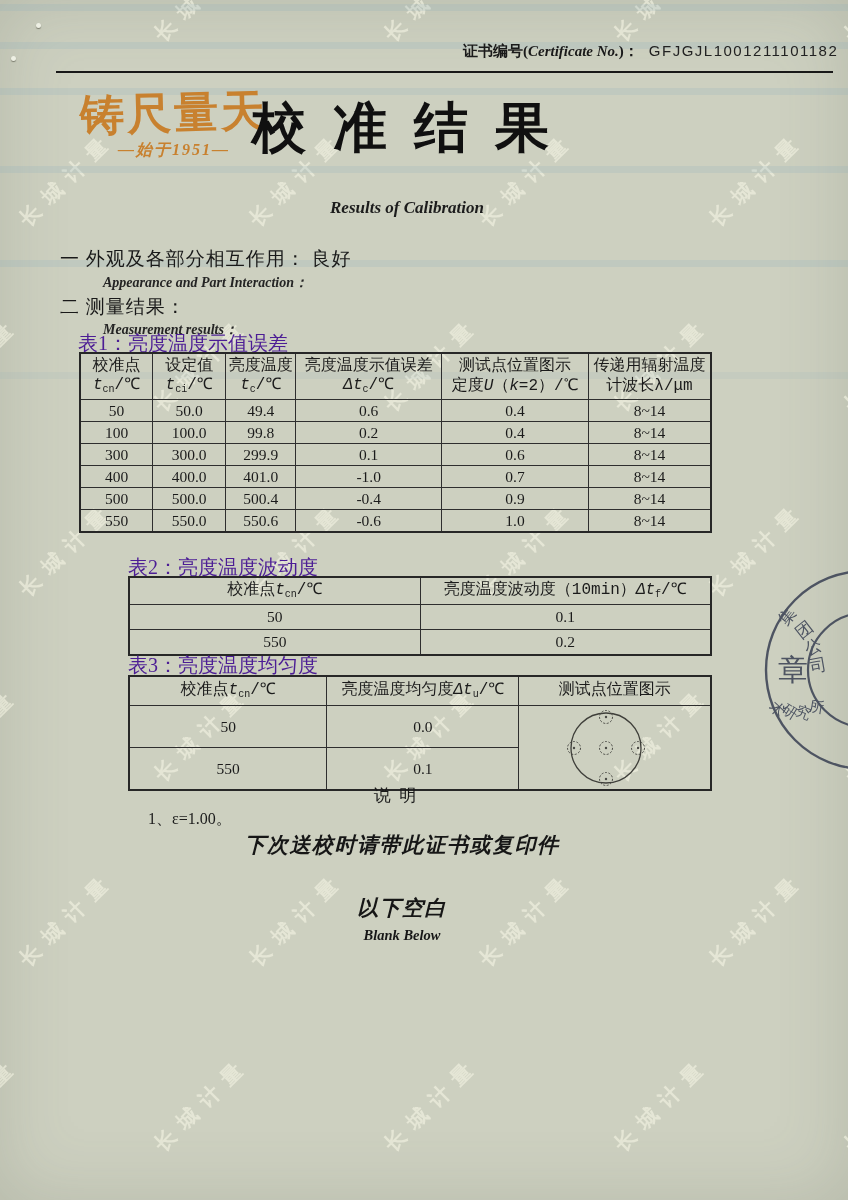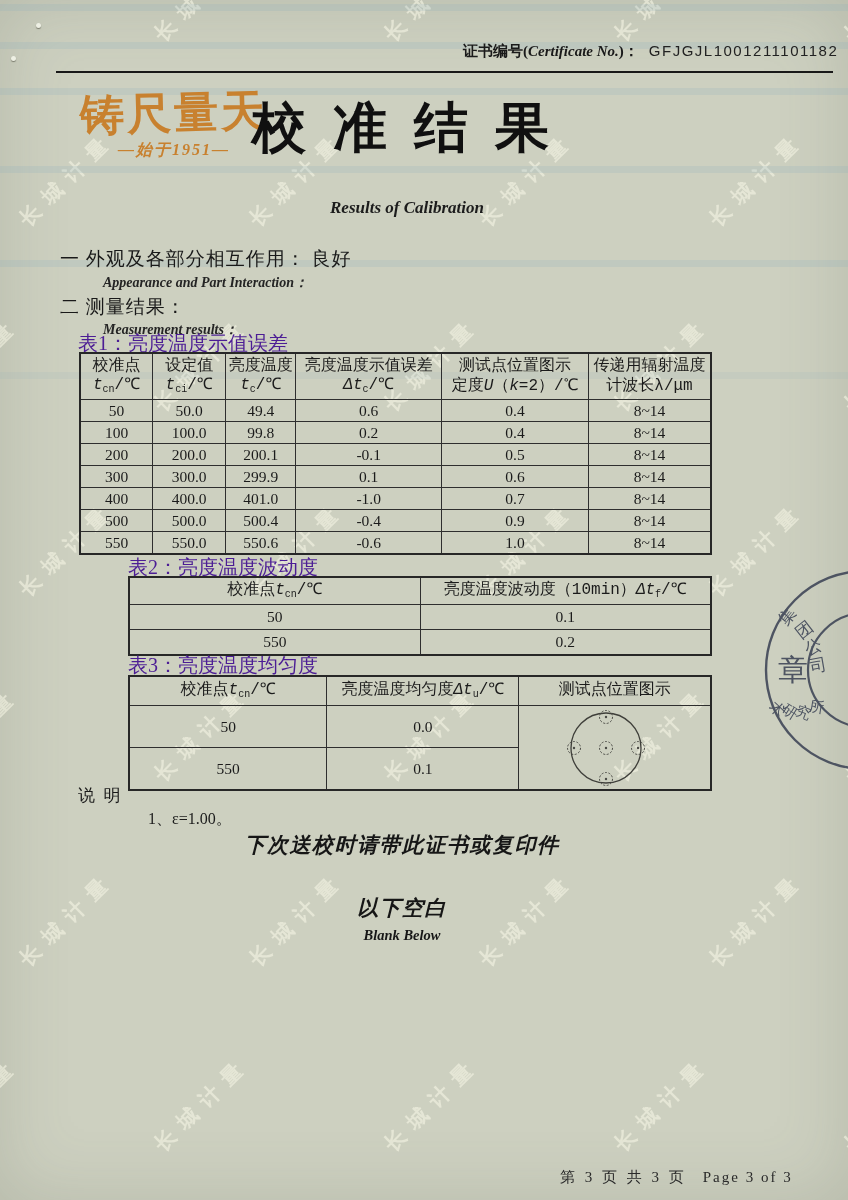--- a/index.html
+++ b/index.html
@@ -35,21 +35,21 @@
   th{font-weight:normal;font-size:16px;line-height:1.2;padding:3px 0;font-family:Liberation Mono, monospace;}
   td{font-size:15.5px;}
   .t1{left:79px;top:352px;width:633px;}
   .t1 td{height:21px;}
   .t2{left:128px;top:576px;width:584px;}
   .t2 th{height:20px;} .t2 td{height:24px;}
   .t3{left:128px;top:675px;width:584px;}
   .t3 th{height:22px;} .t3 td{height:41px;}
   .sym i{font-style:italic;}
   sub{font-size:10px;vertical-align:-3px;}
-  .notes-title{position:absolute;left:78px;top:784px;width:634px;text-align:left;
+  .notes-title{position:absolute;left:78px;top:784px;width:634px;text-align:center;
         font-size:17px;color:#191919;white-space:pre;}
   .note1{position:absolute;left:148px;top:809px;font-size:16px;color:#1b1b1b;}
   .center-block{position:absolute;left:78px;width:648px;text-align:center;color:#161616;font-style:italic;}
   .cn-big{font-size:21px;font-weight:bold;letter-spacing:1.5px;}
   .en-it{font-size:14.5px;font-style:italic;font-weight:bold;}
   .footer{position:absolute;left:560px;top:1168px;font-size:15px;color:#2a2a2a;white-space:nowrap;}
   .footer .cn{letter-spacing:3px;}
   .footer .en{margin-left:16px;letter-spacing:2px;}
   .stamp{position:absolute;right:0;top:562px;pointer-events:none;opacity:.88;}
   .stamp text{fill:#3d4456;font-family:"Liberation Serif",serif;}
@@ -169,28 +169,20 @@
         </tr>
         <tr>
           <td>100</td>
           <td>100.0</td>
           <td>99.8</td>
           <td>0.2</td>
           <td>0.4</td>
           <td>8~14</td>
         </tr>
         <tr>
-          <td>200</td>
-          <td>200.0</td>
-          <td>200.1</td>
-          <td>-0.1</td>
-          <td>0.5</td>
-          <td>8~14</td>
-        </tr>
-        <tr>
           <td>300</td>
           <td>300.0</td>
           <td>299.9</td>
           <td>0.1</td>
           <td>0.6</td>
           <td>8~14</td>
         </tr>
         <tr>
           <td>400</td>
           <td>400.0</td>
@@ -304,17 +296,14 @@
     </g>
     <text x="40" y="118" font-size="30">章</text>
     <g font-size="15">
       <text x="32" y="150" transform="rotate(44 37 146)">术</text>
       <text x="45" y="153" transform="rotate(32 49 148)">研</text>
       <text x="58" y="154" transform="rotate(20 62 150)">究</text>
       <text x="71" y="149" transform="rotate(9 74 145)">所</text>
     </g>
   </svg>
 
-  <div class="footer">
-    <span class="cn">第 3 页 共 3 页</span><span class="en">Page 3 of 3</span>
-  </div>
 
 </div>
 
 </body></html>

